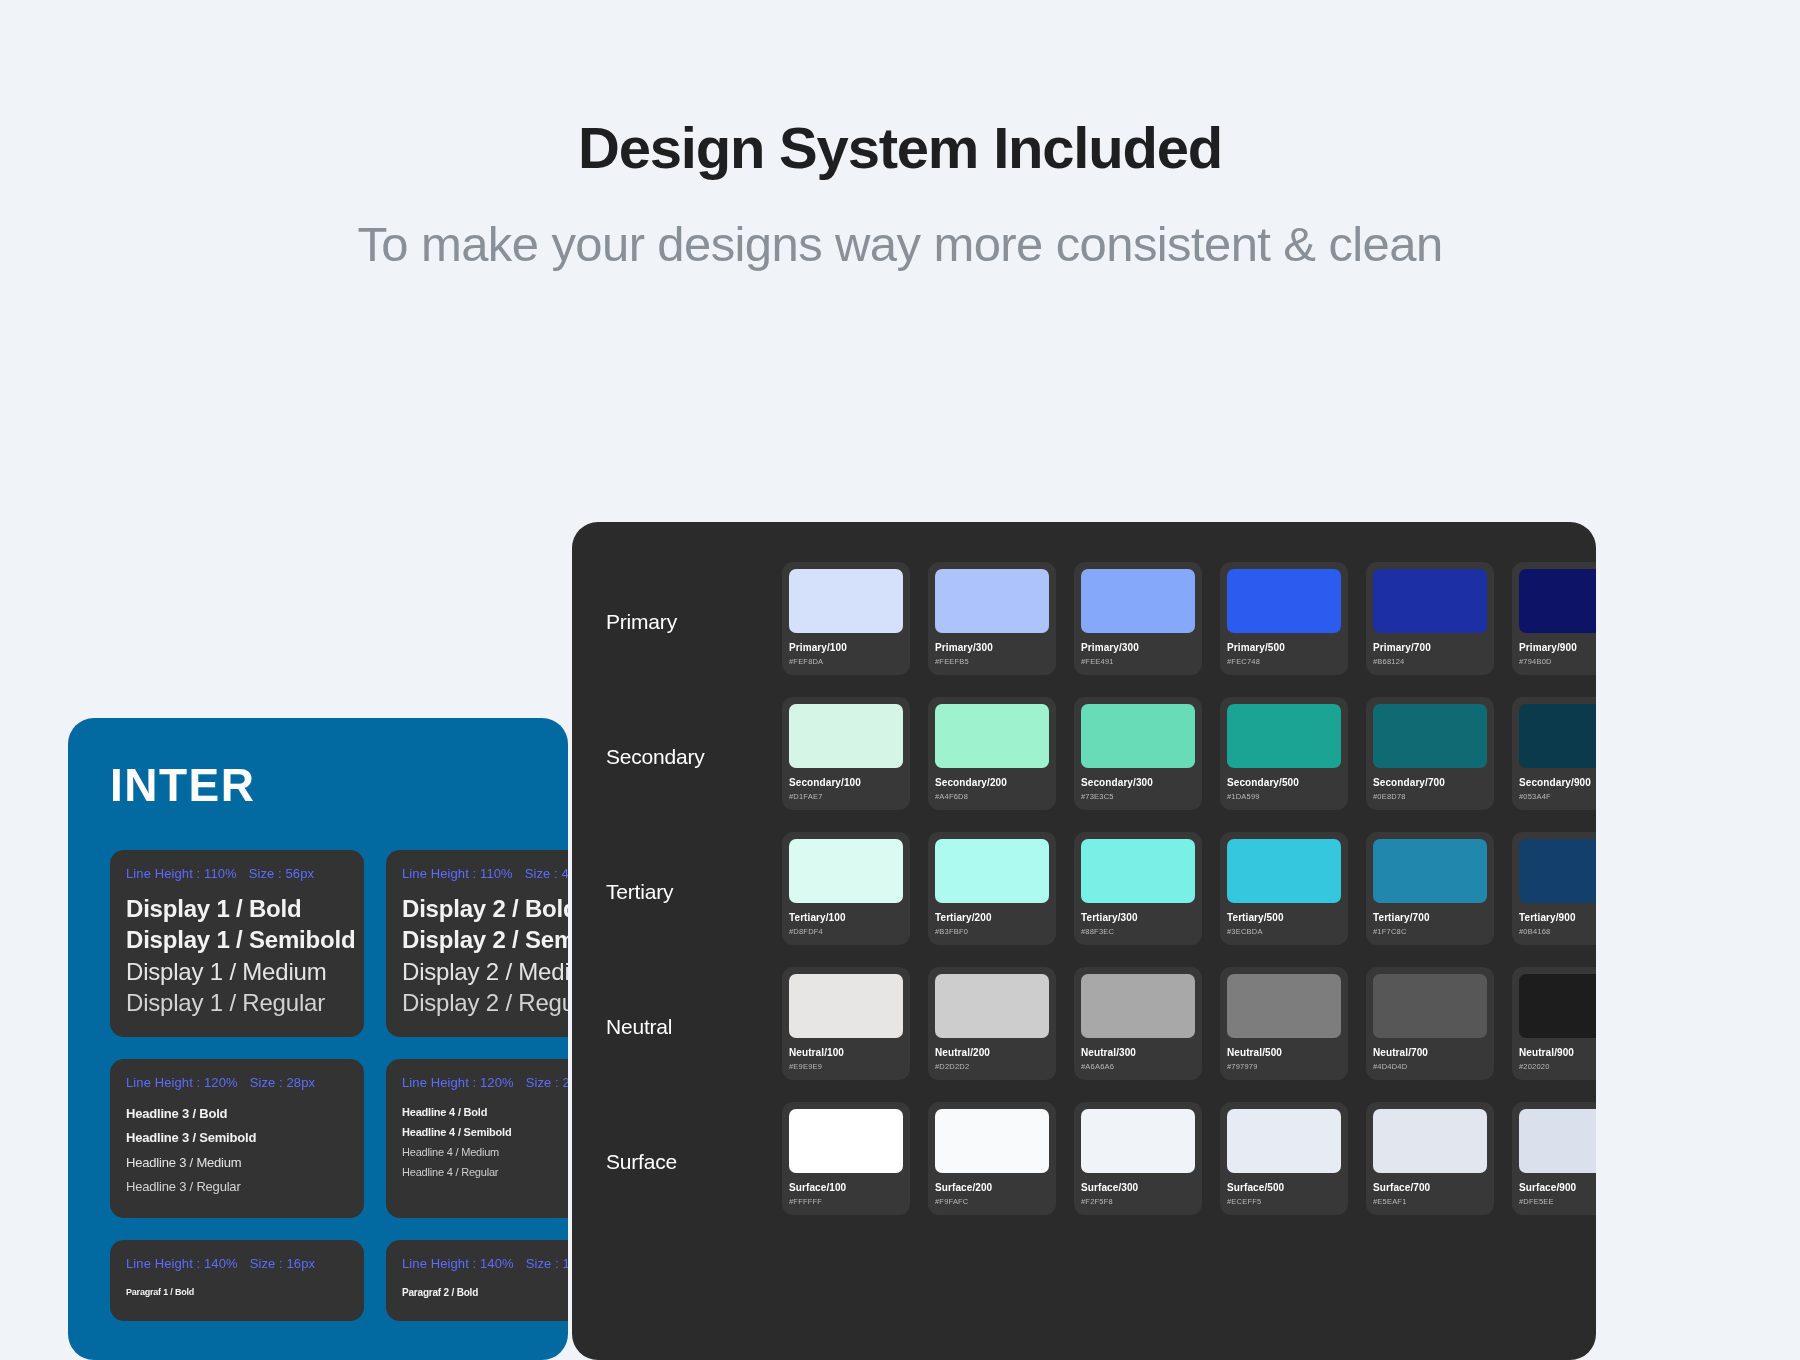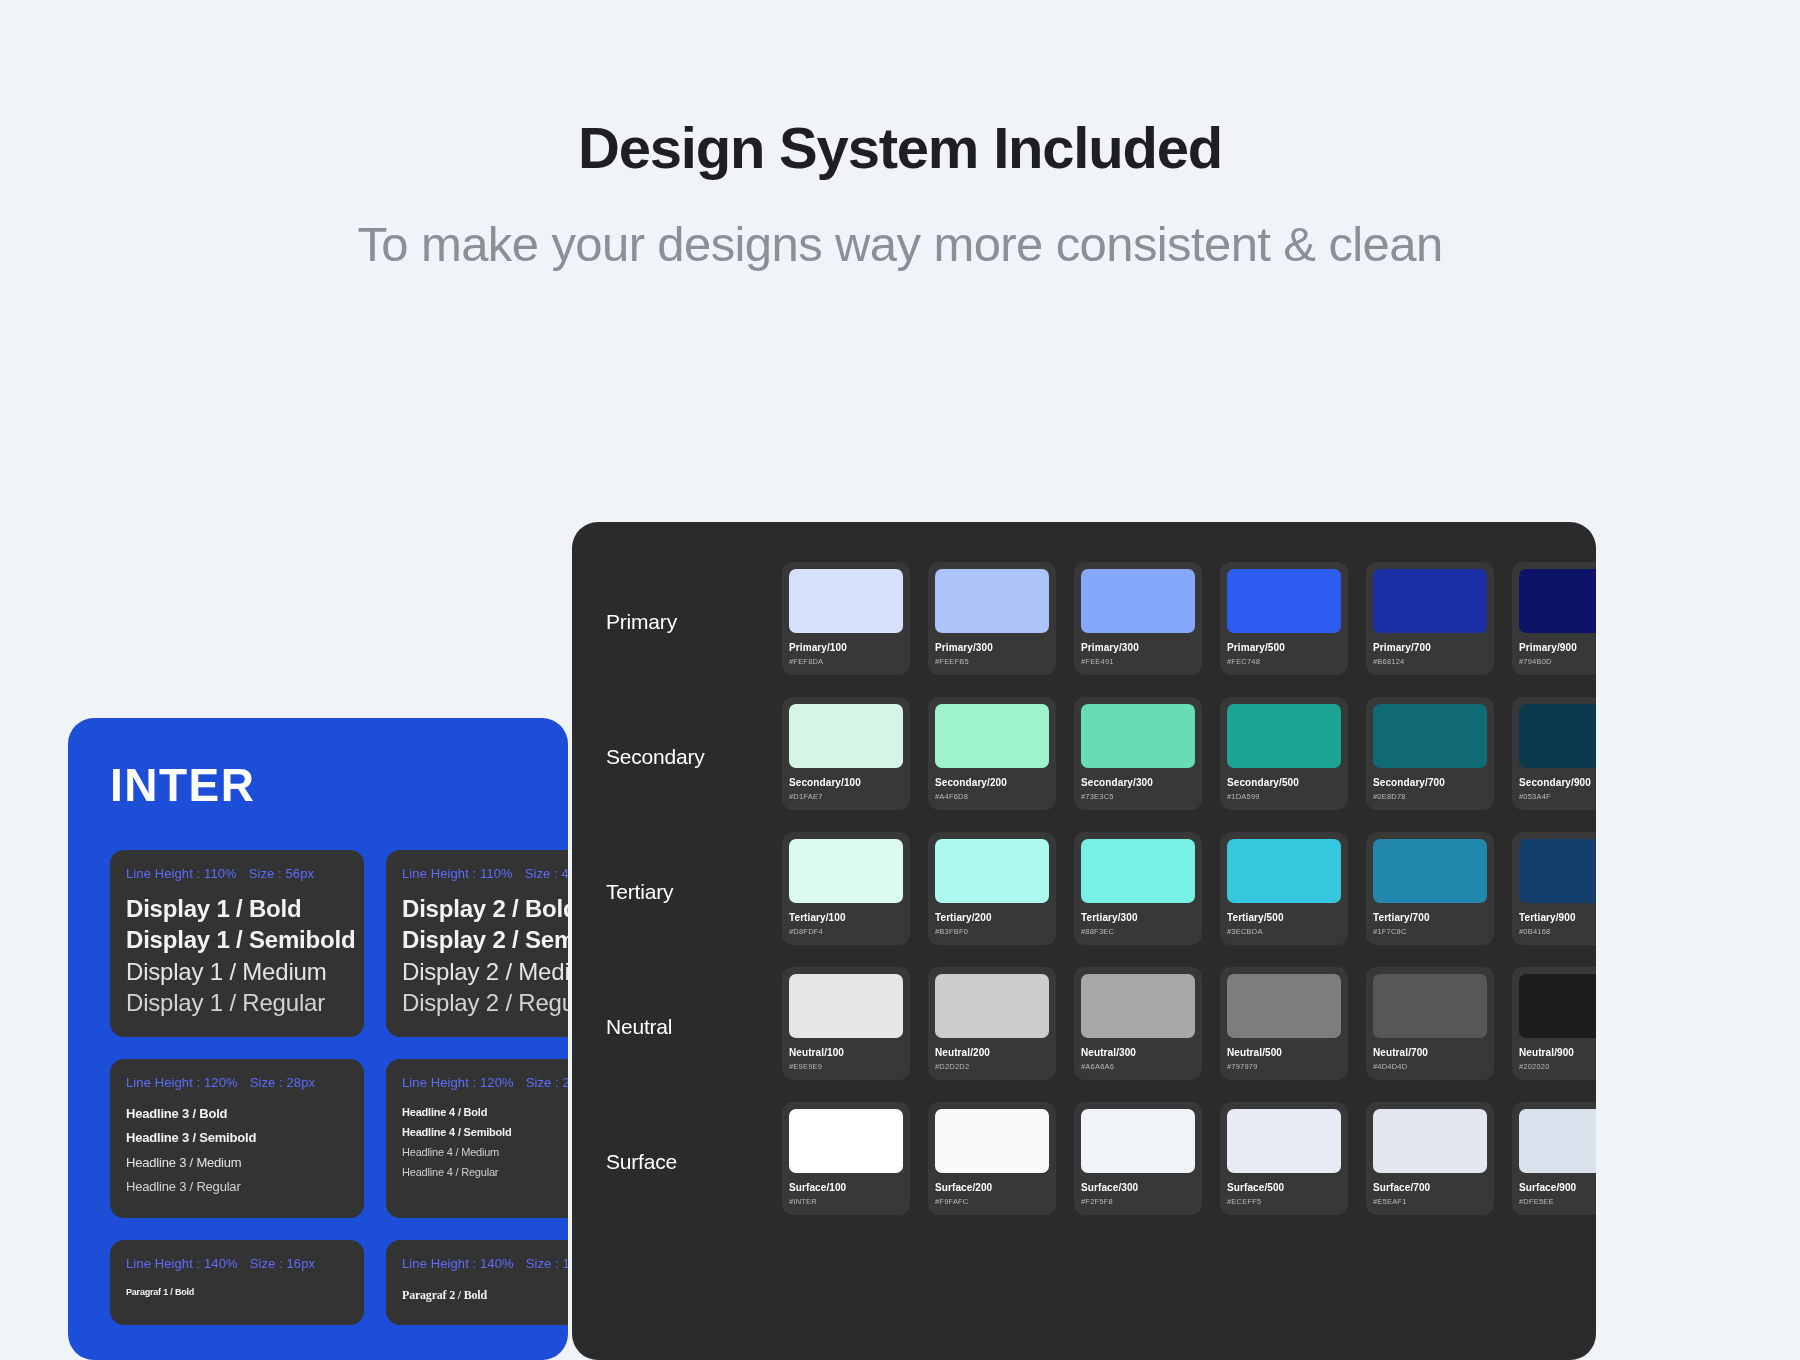--- a/index.html
+++ b/index.html
@@ -19,21 +19,21 @@
   }
   .header h2 {
     margin-top: 36px; font-size: 49px; font-weight: 400;
     color: #8a9098; letter-spacing: -0.6px; line-height: 1.15;
   }
 
   
   .type-panel {
     position: absolute; left: 68px; top: 718px;
     width: 500px; height: 642px;
-    background: #1d4ed8; border-radius: 26px;
+    background: #0369a1; border-radius: 26px;
     padding: 44px 42px 0 42px; overflow: hidden; z-index: 1;
   }
   .type-title {
     font-size: 46px; font-weight: 700; color: #ffffff;
     letter-spacing: 1.5px; line-height: 1; margin-bottom: 42px;
   }
   .type-grid {
     display: grid; grid-template-columns: 254px 254px;
     gap: 22px 22px;
   }
@@ -47,21 +47,21 @@
   }
   .type-meta b { font-weight: 400; }
   .type-meta .gap { display: inline-block; width: 12px; }
   .type-sample { color: #f2f2f2; white-space: nowrap; letter-spacing: -0.2px; }
 
   .d1 .type-sample { font-size: 24px; line-height: 1.31; }
   .d2 .type-sample { font-size: 24px; line-height: 1.31; }
   .h3 .type-sample { font-size: 13px; line-height: 1.88; }
   .h4 .type-sample { font-size: 11px; line-height: 1.82; }
   .p1 .type-sample { font-size: 9px; line-height: 2.0; }
-  .p2 .type-sample { font-size: 12px; line-height: 2.0; font-family: Liberation Serif, serif; }
+  .p2 .type-sample { font-size: 10px; line-height: 2.0; }
 
   .w-bold    { font-weight: 700; }
   .w-semi    { font-weight: 700; }
   .w-medium  { font-weight: 400; color: #e4e4e4; }
   .w-regular { font-weight: 400; color: #d3d3d3; }
   .h4 .w-medium, .h4 .w-regular { color: #cfcfcf; }
 
   
   .color-panel {
     position: absolute; left: 572px; top: 522px;
@@ -282,21 +282,21 @@
             <div class="swatch-hex">#202020</div>
           </div>
         </div>
       </div>
       <div class="color-row">
         <div class="row-label">Surface</div>
         <div class="swatches">
           <div class="swatch-card">
             <div class="swatch-chip" style="background: rgb(255, 255, 255);"></div>
             <div class="swatch-name">Surface/100</div>
-            <div class="swatch-hex">#INTER</div>
+            <div class="swatch-hex">#FFFFFF</div>
           </div>
           <div class="swatch-card">
             <div class="swatch-chip" style="background: rgb(249, 250, 252);"></div>
             <div class="swatch-name">Surface/200</div>
             <div class="swatch-hex">#F9FAFC</div>
           </div>
           <div class="swatch-card">
             <div class="swatch-chip" style="background: rgb(240, 243, 247);"></div>
             <div class="swatch-name">Surface/300</div>
             <div class="swatch-hex">#F2F5F8</div>

